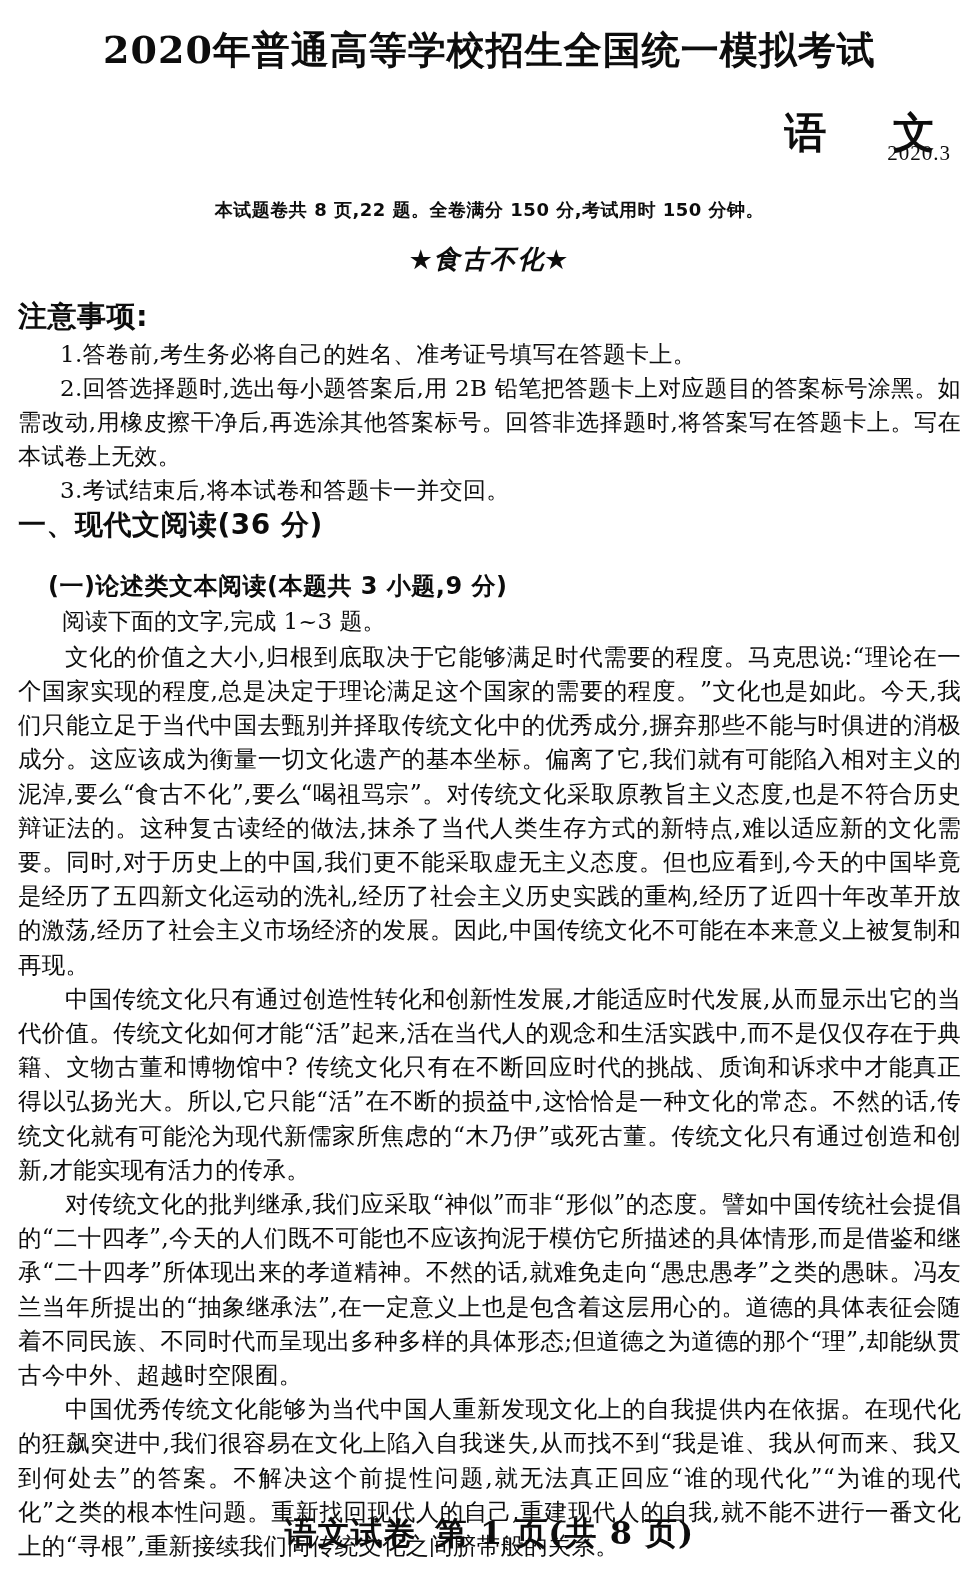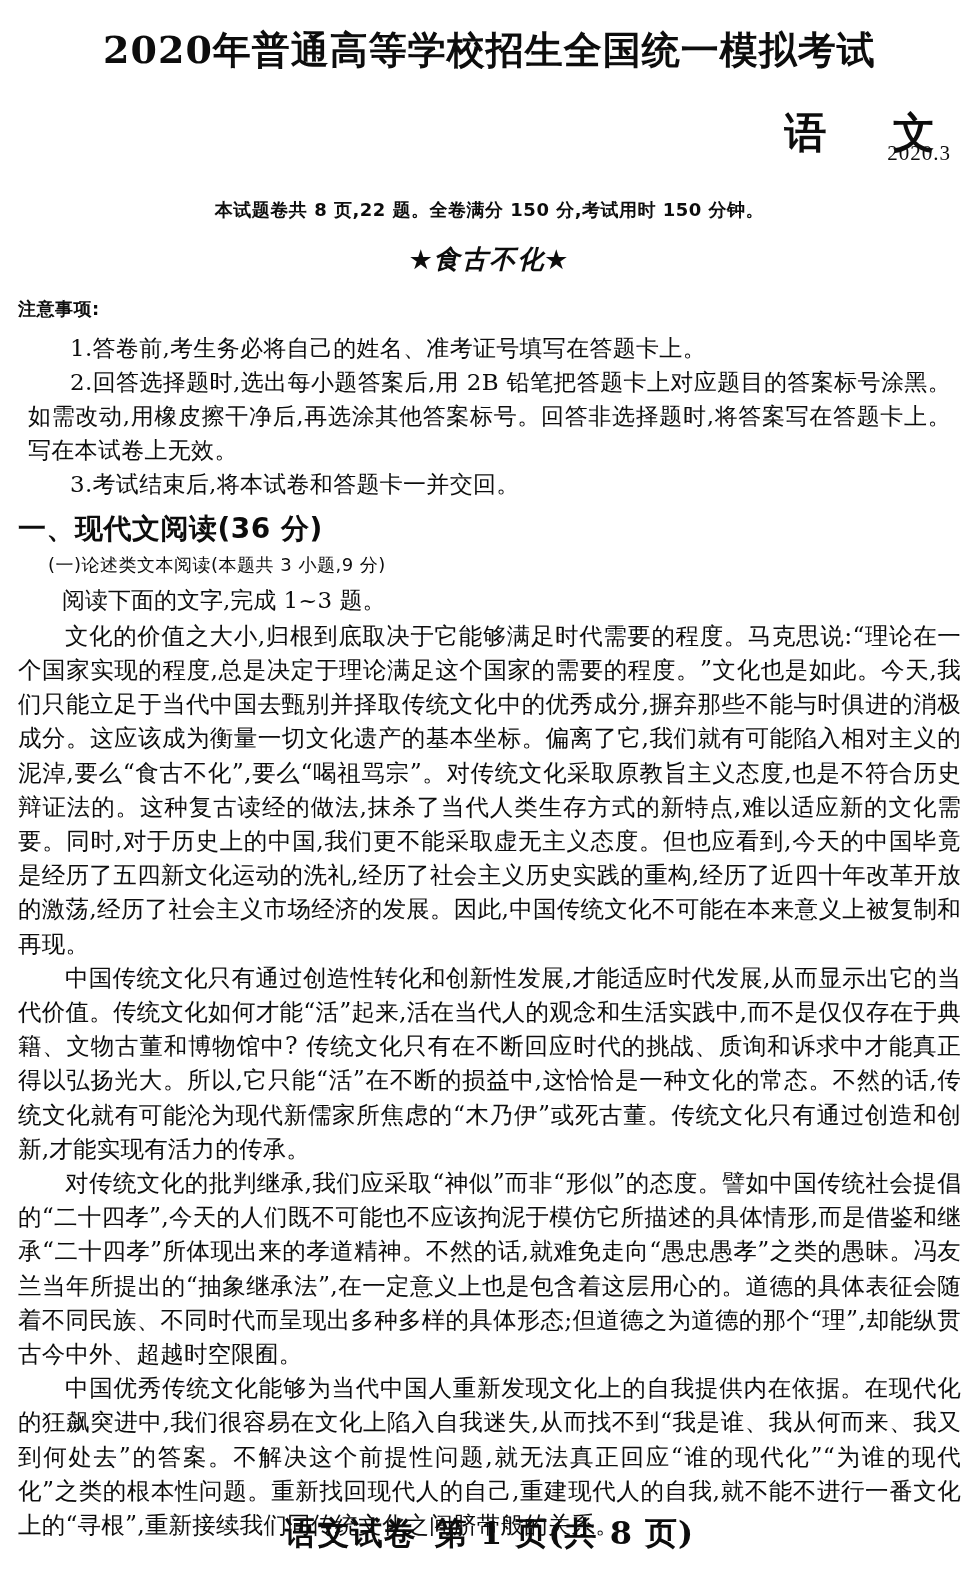--- a/index.html
+++ b/index.html
@@ -79,52 +79,53 @@
     font-style: italic;
     letter-spacing: 2px;
     margin-top: 20px;
     font-family: "DejaVu Serif", "Liberation Serif", serif;
   }
   .good-luck .star { font-style: normal; font-size: 24px; }
 
   
   .notice-heading {
     font-weight: 700;
-    font-size: 18px;
+    font-size: 29px;
     margin-top: 20px;
     font-family: "DejaVu Sans", "Liberation Sans", sans-serif;
     letter-spacing: 0.5px;
   }
-  .notice-list { margin: 10px; padding: 0; list-style: none; }
+  .notice-list { margin: 0; padding: 0; list-style: none; }
   .notice-item {
     font-size: 23px;
     line-height: 34px;
     text-indent: 42px;
     text-align: justify;
     text-justify: inter-character;
     font-family: "DejaVu Serif", "Liberation Serif", serif;
     letter-spacing: 0.3px;
   }
 
   
   .section-heading {
     font-weight: 700;
     font-size: 28px;
     line-height: 36px;
     margin-top: 0;
     font-family: "DejaVu Sans", "Liberation Sans", sans-serif;
     letter-spacing: 0.5px;
   }
   .subsection-heading {
-    font-weight: 400;
-    font-size: 18px;
+    font-weight: 700;
+    font-size: 24px;
     line-height: 36px;
     text-indent: 30px;
     font-family: "DejaVu Sans", "Liberation Sans", sans-serif;
     letter-spacing: 0.5px;
+    margin-top: 25px;
   }
   .instruction-line {
     font-size: 23px;
     line-height: 34px;
     text-indent: 44px;
     font-family: "DejaVu Serif", "Liberation Serif", serif;
   }
 
   
   .passage { margin-top: 2px; }

